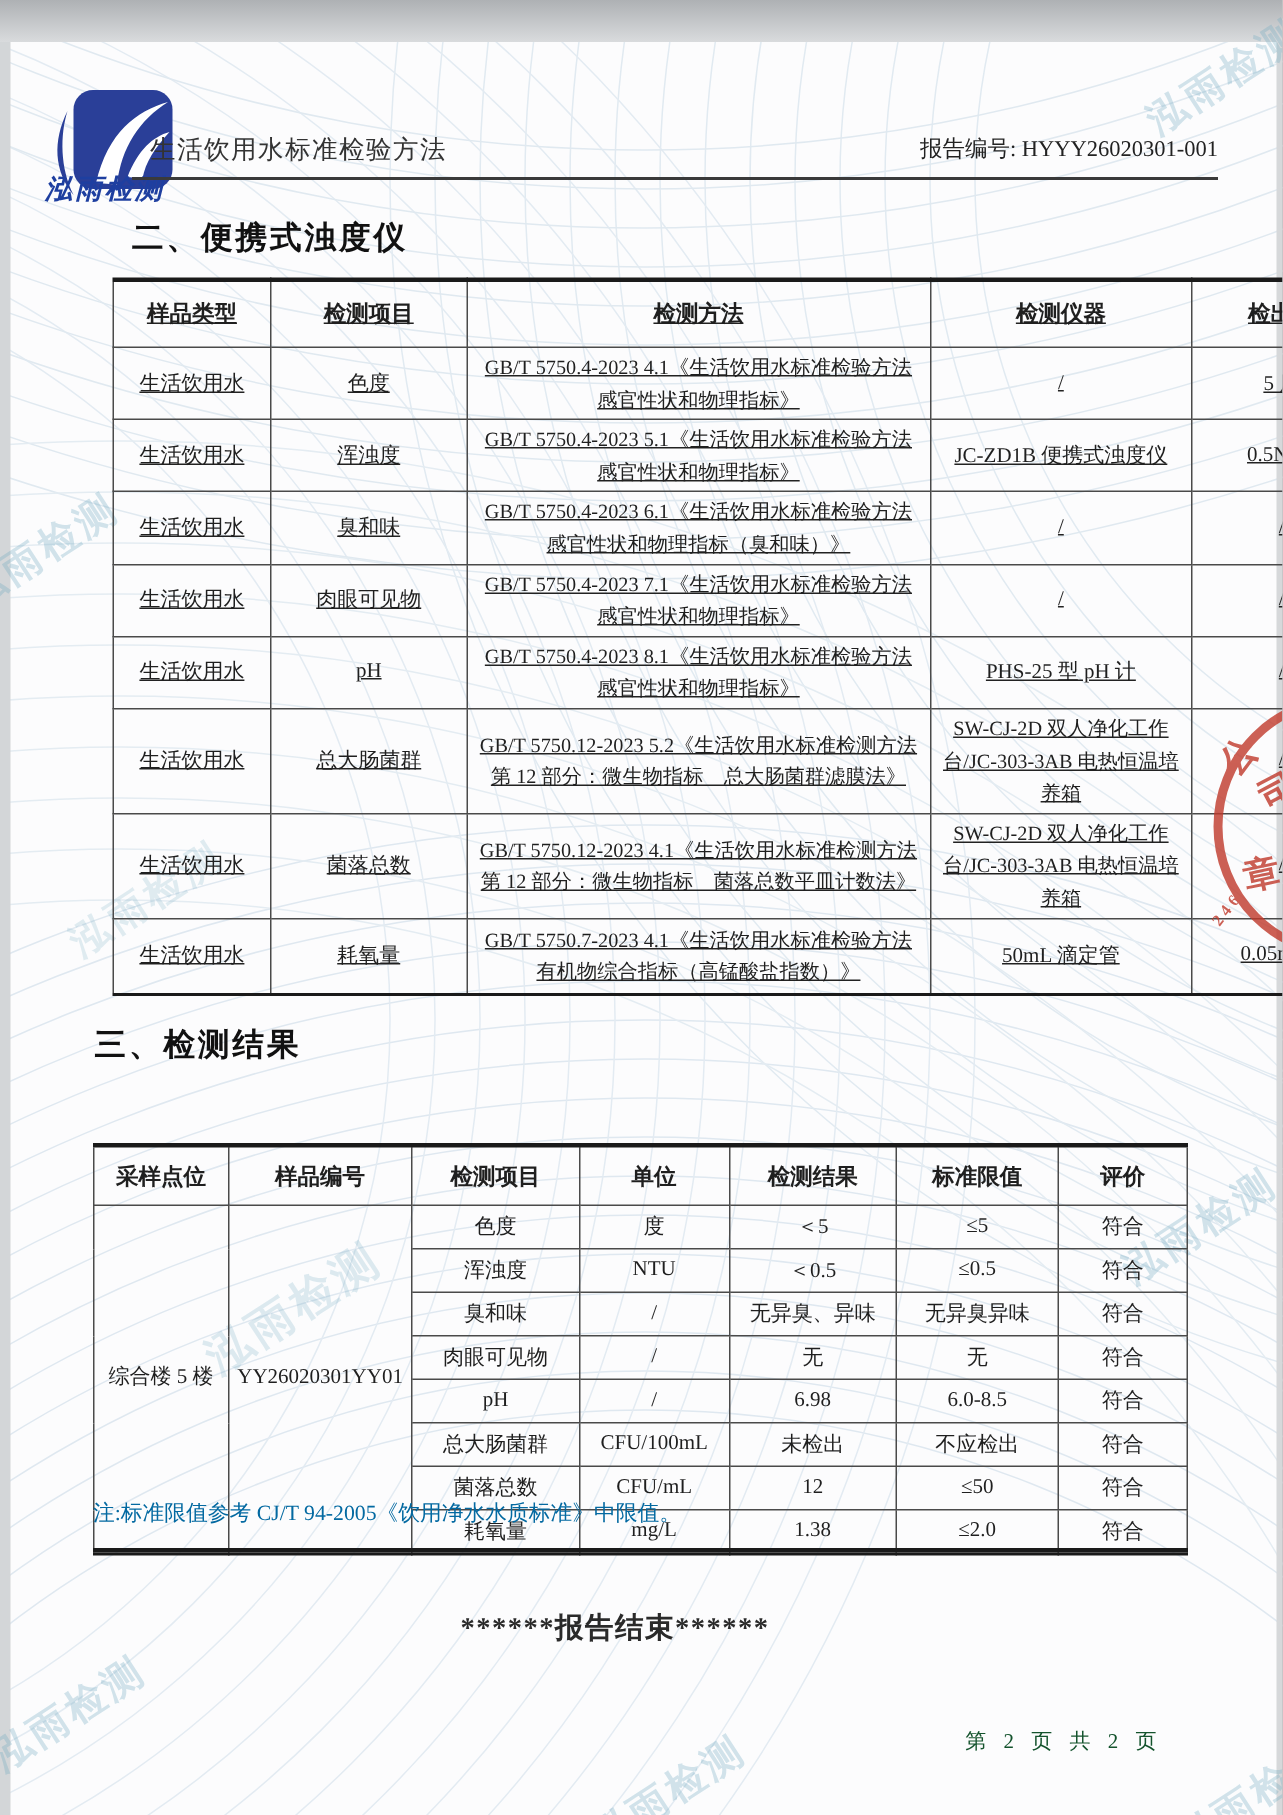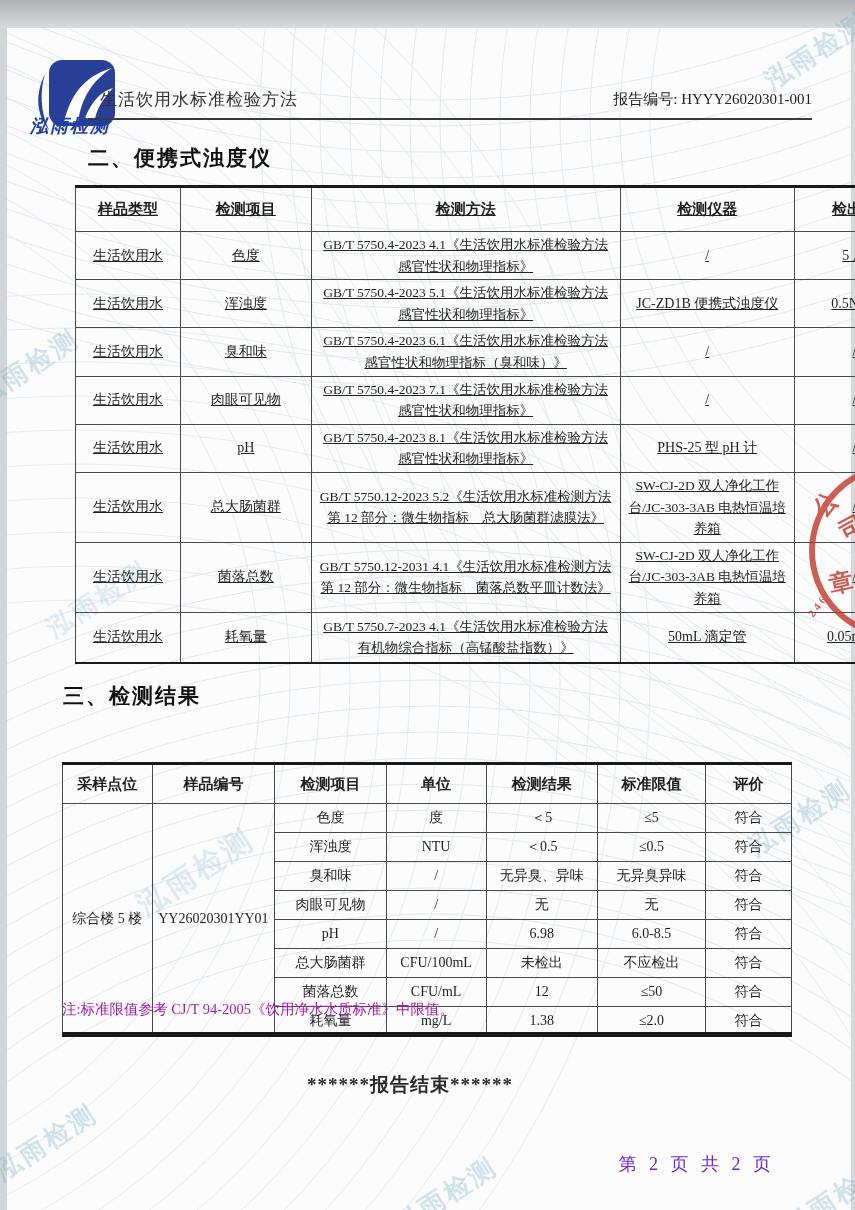--- a/index.html
+++ b/index.html
@@ -32,25 +32,25 @@
   .t1 tbody tr:nth-child(6),.t1 tbody tr:nth-child(7){height:66px;}
   .t1 tbody tr:nth-child(8){height:51px;}
   .t1 .method{font-size:13.5px;line-height:1.6;padding:2px 8px;}
   .t1{border-top:3px solid #1a1a1a;border-bottom:2px solid #1a1a1a;}
   .t2{border-top:3px solid #1a1a1a;border-bottom:2px solid #1a1a1a;margin-top:44px;}
   .t2 thead tr{height:40px;}
   .t2 tbody tr{height:29px;}
   .t2 td{font-size:14px;}
   .break{word-break:break-all;line-height:1.7;}
   .notes{position:absolute;left:62px;top:996px;width:730px;border-bottom:3px solid #1a1a1a;
-         padding-bottom:10px;font-size:14.5px;line-height:1.8;color:#a21caf;}
+         padding-bottom:10px;font-size:14.5px;line-height:1.8;color:#0369a1;}
   .notes .l2{padding-left:15px;}
   .end-text{position:absolute;left:0;top:1072px;width:820px;text-align:center;
             font-size:19px;font-weight:bold;color:#2a2a2a;letter-spacing:1px;}
-  .page-no{position:absolute;right:80px;top:1152px;font-size:18px;color:#6d28d9;letter-spacing:4px;}
+  .page-no{position:absolute;right:80px;top:1152px;font-size:14px;color:#14532d;letter-spacing:4px;}
   .stamp{position:absolute;left:765px;top:458px;pointer-events:none;}
 </style>
 </head>
 <body>
 
 <div class="page">
 
   <svg id="guilloche" class="guilloche">
       <circle cx="430" cy="1640" r="700" fill="none" stroke="#dfe8f0" stroke-width="1"></circle>
       <circle cx="430" cy="1640" r="726" fill="none" stroke="#dfe8f0" stroke-width="1"></circle>
@@ -202,21 +202,21 @@
       <tr>
         <td>生活饮用水</td>
         <td>总大肠菌群</td>
         <td class="method">GB/T 5750.12-2023 5.2《生活饮用水标准检测方法 第 12 部分：微生物指标　总大肠菌群滤膜法》</td>
         <td class="method">SW-CJ-2D 双人净化工作台/JC-303-3AB 电热恒温培养箱</td>
         <td>/</td>
       </tr>
       <tr>
         <td>生活饮用水</td>
         <td>菌落总数</td>
-        <td class="method">GB/T 5750.12-2031 4.1《生活饮用水标准检测方法 第 12 部分：微生物指标　菌落总数平皿计数法》</td>
+        <td class="method">GB/T 5750.12-2023 4.1《生活饮用水标准检测方法 第 12 部分：微生物指标　菌落总数平皿计数法》</td>
         <td class="method">SW-CJ-2D 双人净化工作台/JC-303-3AB 电热恒温培养箱</td>
         <td>/</td>
       </tr>
       <tr>
         <td>生活饮用水</td>
         <td>耗氧量</td>
         <td class="method">GB/T 5750.7-2023 4.1《生活饮用水标准检验方法 有机物综合指标（高锰酸盐指数）》</td>
         <td>50mL 滴定管</td>
         <td>0.05mg/L</td>
       </tr>

